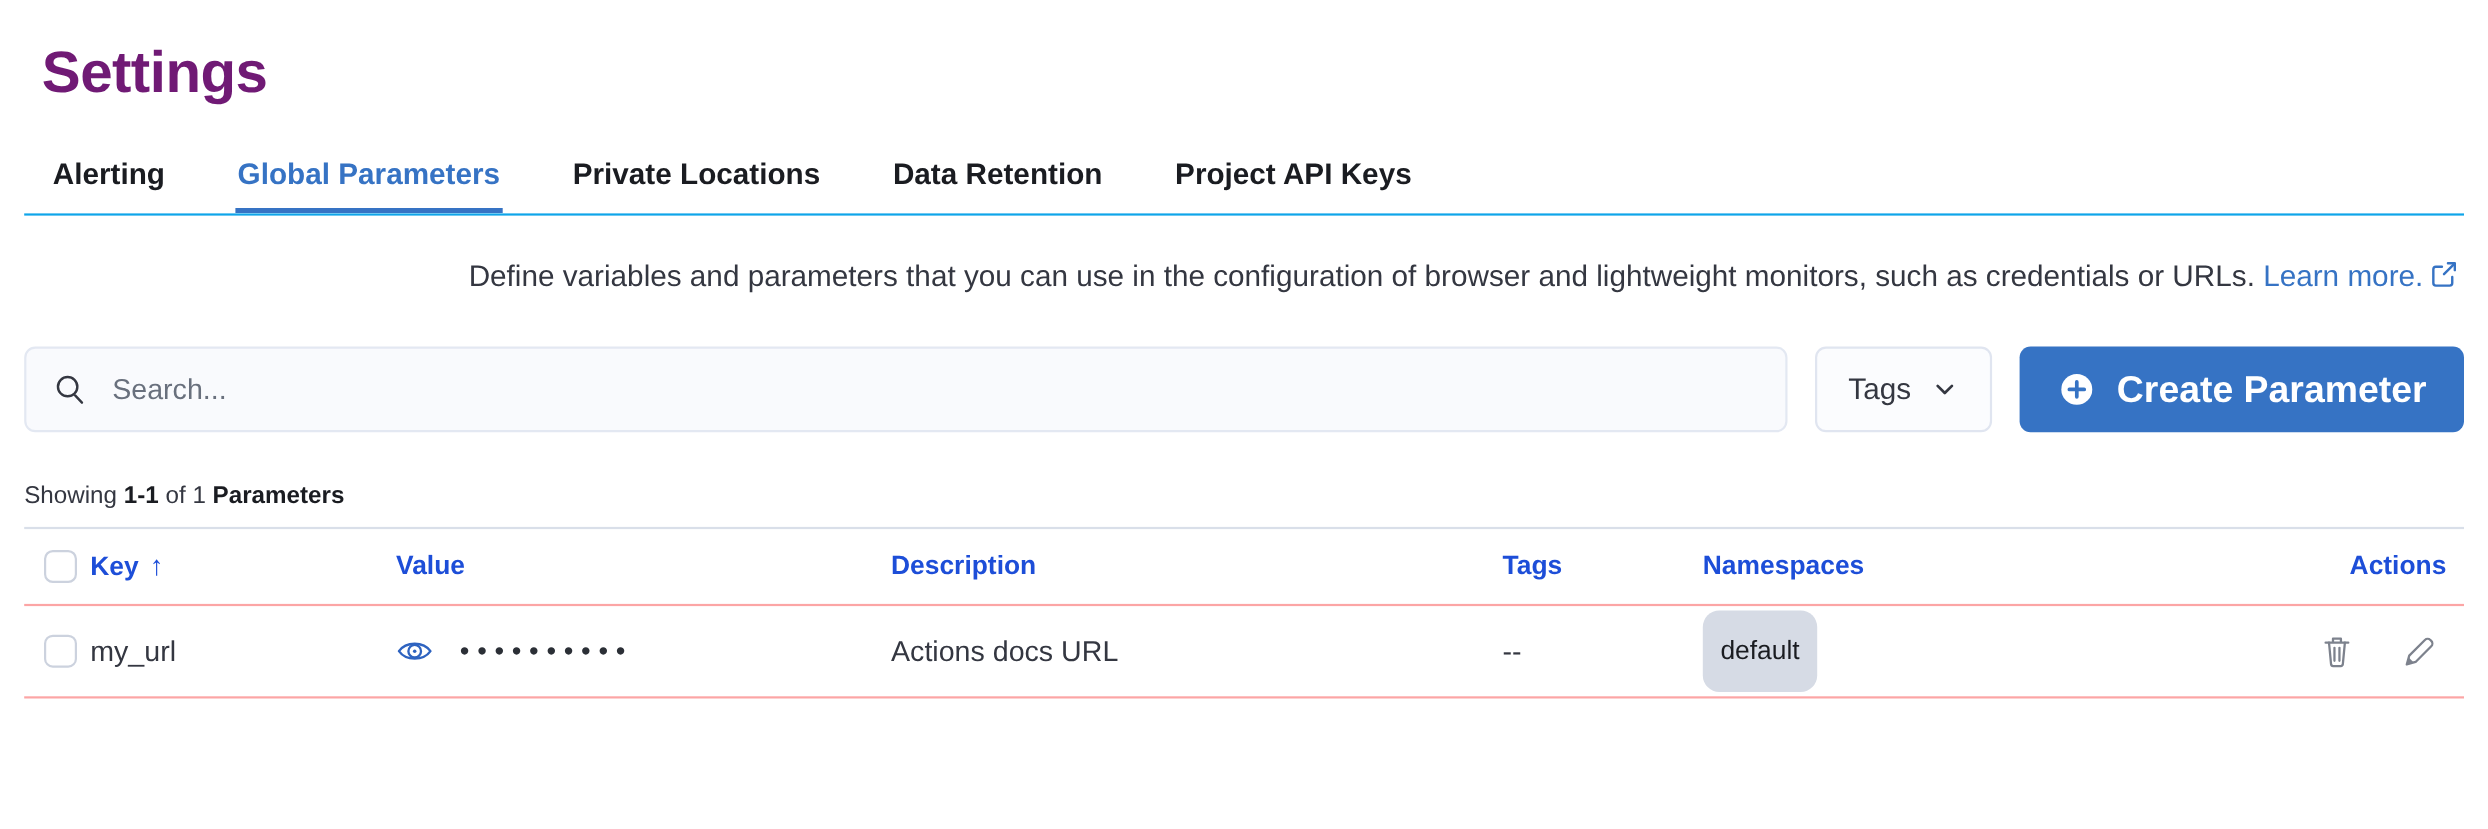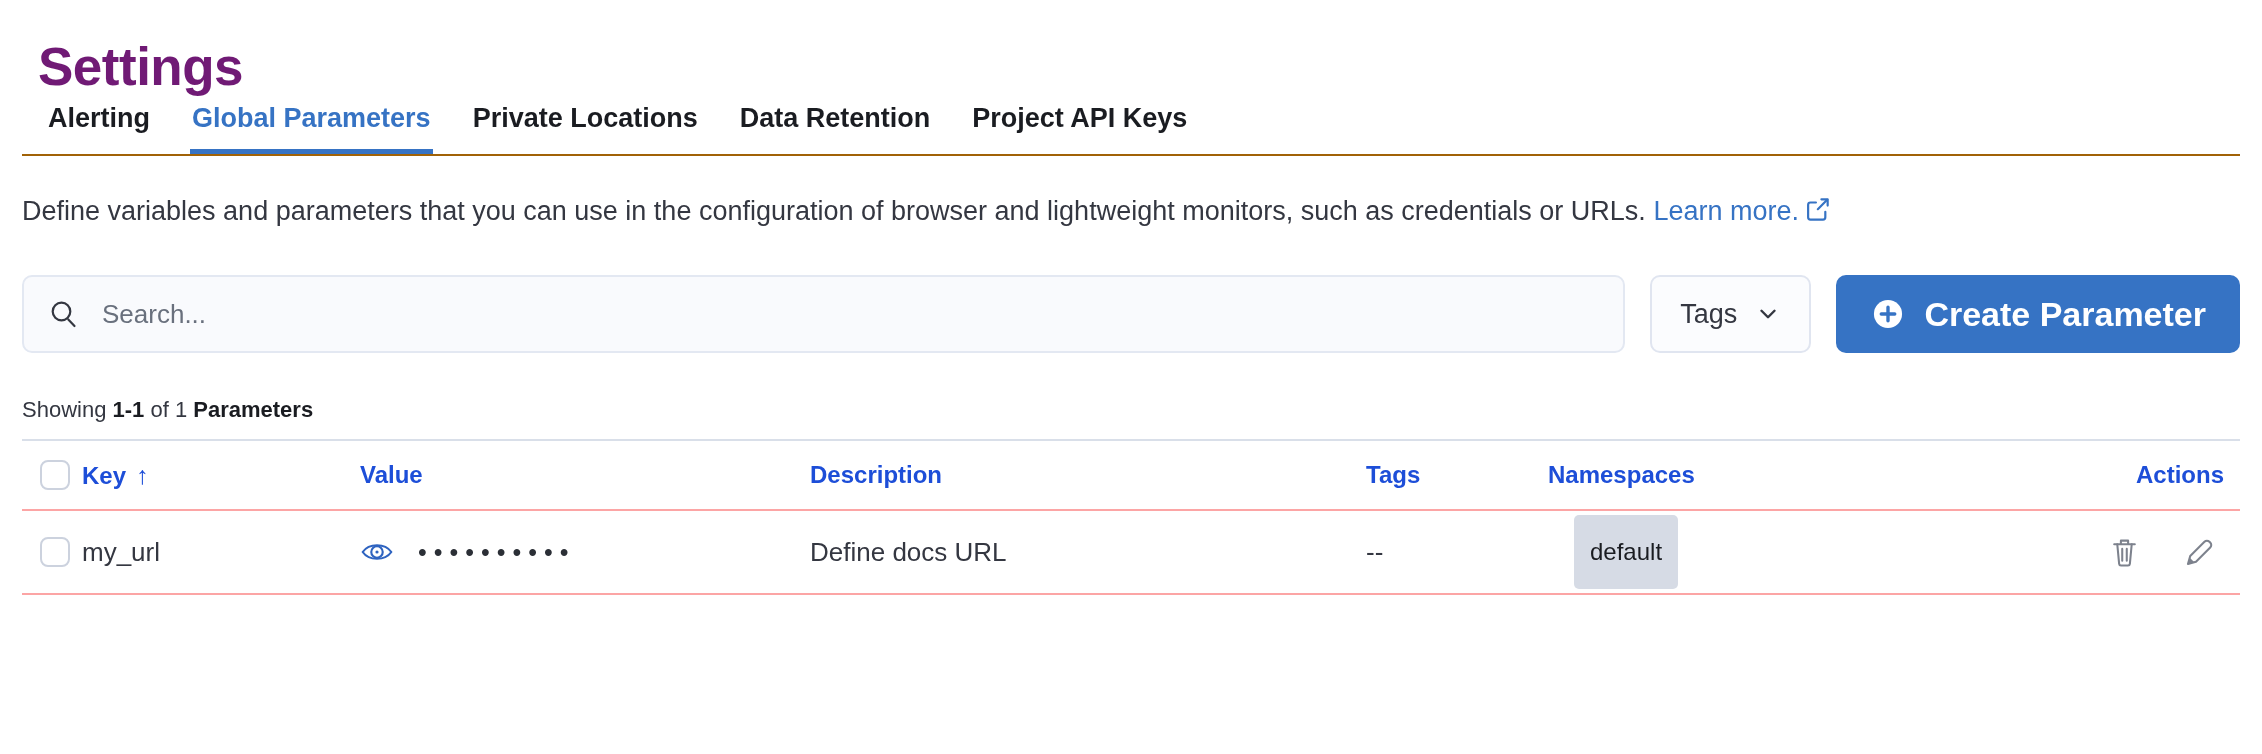--- a/index.html
+++ b/index.html
@@ -2,25 +2,25 @@
 <html><head>
 <meta charset="utf-8">
 <style>
   * { box-sizing: border-box; margin: 0; padding: 0; }
   html, body { width: 2262px; height: 754px; overflow: hidden; background: #fff; }
   body { font-family: "Liberation Sans", sans-serif; color: #343741; }
   .page { padding: 26px 22px 0; }
 
   h1.page-title { font-size: 53px; font-weight: 700; color: #701a75; margin: 10px 0 0 16px; letter-spacing: -0.5px; }
 
-  .tabs { display: flex; gap: 38px; padding-left: 24px; border-bottom: 2px solid #a16207; }
+  .tabs { display: flex; gap: 62px; margin-top: 40px; padding-left: 24px; border-bottom: 2px solid #0ea5e9; }
   .tab { font-size: 27px; font-weight: 700; color: #1a1c21; padding: 6px 2px 20px; cursor: pointer; white-space: nowrap; }
   .tab.active { color: #3673c4; box-shadow: inset 0 -5px 0 0 #3673c4; }
 
-  .desc { margin-top: 32px; font-size: 27px; line-height: 47px; color: #343741; max-width: 2212px; }
+  .desc { margin-top: 32px; font-size: 27px; line-height: 47px; color: #343741; max-width: 2212px; text-align: right; }
   .learn-more { color: #3673c4; text-decoration: none; cursor: pointer; }
   .ext-icon { margin-left: 6px; vertical-align: -2px; }
 
   .toolbar { display: flex; align-items: center; gap: 25px; margin-top: 40px; }
   .search-box { flex: 1; height: 78px; background: #f9fafd; border: 2px solid #e3e8f2; border-radius: 10px;
                 display: flex; align-items: center; padding: 0 24px; }
   .search-box svg { flex: 0 0 auto; margin-right: 22px; }
   .search-input { flex: 1; border: none; outline: none; background: transparent; font-family: "Liberation Sans", sans-serif;
                   font-size: 26px; color: #343741; }
   .search-input::placeholder { color: #69707d; }
@@ -36,21 +36,21 @@
   .summary b { font-weight: 700; color: #1a1c21; }
 
   .table { margin-top: 16px; border-top: 2px solid #d9dfe9; }
   .thead, .trow { display: grid; grid-template-columns: 60px 278px 450px 556px 182px 1fr 150px; align-items: center; }
   .thead { height: 70px; border-bottom: 2px solid #fca5a5; font-size: 24px; font-weight: 700; color: #1d4ed8; }
   .trow  { height: 84px; border-bottom: 2px solid #fca5a5; font-size: 26px; color: #343741; }
   .sort-arrow { font-weight: 400; margin-left: 10px; font-size: 25px; }
   .checkbox { width: 30px; height: 30px; border: 2px solid #ccd2de; border-radius: 8px; background: #fff; margin-left: 18px; cursor: pointer; }
   .cell-value { display: flex; align-items: center; gap: 24px; }
   .dots { font-size: 25px; letter-spacing: 7px; color: #2b2f36; }
-  .badge { display: inline-block; background: #d6dbe5; color: #1a1c21; font-size: 24px; padding: 23px 16px; border-radius: 5px; margin-left: 26px; }
+  .badge { display: inline-block; background: #d6dbe5; color: #1a1c21; font-size: 24px; padding: 23px 16px; border-radius: 15px; }
   .cell-actions { display: flex; justify-content: flex-end; align-items: center; gap: 42px; padding-right: 24px; }
   .cell-actions svg { cursor: pointer; }
   .col-actions { text-align: right; padding-right: 16px; }
 </style>
 </head>
 <body>
 
 <div class="page">
 
   <h1 class="page-title">Settings</h1>
@@ -115,21 +115,21 @@
         </div>
       <div>my_url</div>
       <div class="cell-value">
         <svg width="34" height="34" viewBox="0 0 32 32" fill="none" stroke="#2e63c0" stroke-width="2" stroke-linejoin="round">
             <path d="M2.5 16 C8.5 7.5 23.5 7.5 29.5 16 C23.5 24.5 8.5 24.5 2.5 16 Z"></path>
             <circle cx="16" cy="16" r="5.4"></circle>
             <circle cx="16" cy="16" r="1.5" fill="#2e63c0" stroke="none"></circle>
           </svg>
         <span class="dots">••••••••••</span>
       </div>
-      <div>Define docs URL</div>
+      <div>Actions docs URL</div>
       <div>--</div>
       <div><span class="badge">default</span></div>
       <div class="cell-actions">
         <svg width="33" height="33" viewBox="0 0 32 32" fill="none" stroke="#7d828d" stroke-width="2" stroke-linecap="round" stroke-linejoin="round">
             <path d="M12.5 7.5 V4.5 h7 v3"></path>
             <path d="M6 8 H26"></path>
             <path d="M9 8 L10.8 27 a1.8 1.8 0 0 0 1.8 1.6 h6.8 a1.8 1.8 0 0 0 1.8 -1.6 L23 8"></path>
             <path d="M13.8 12.5 v11.5"></path>
             <path d="M18.2 12.5 v11.5"></path>
           </svg>

